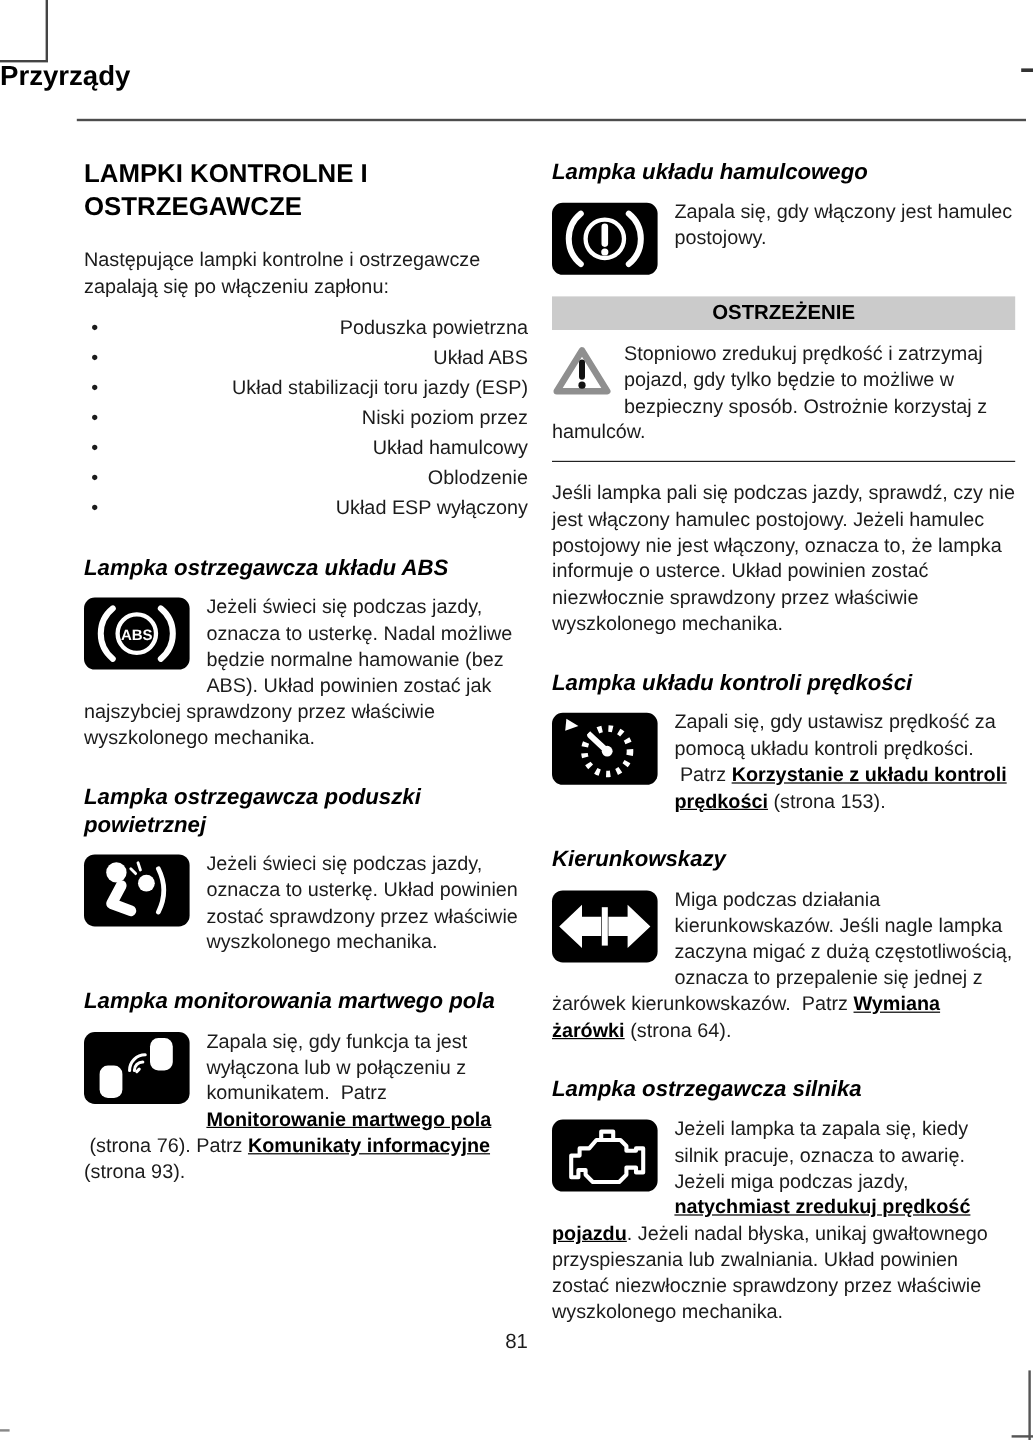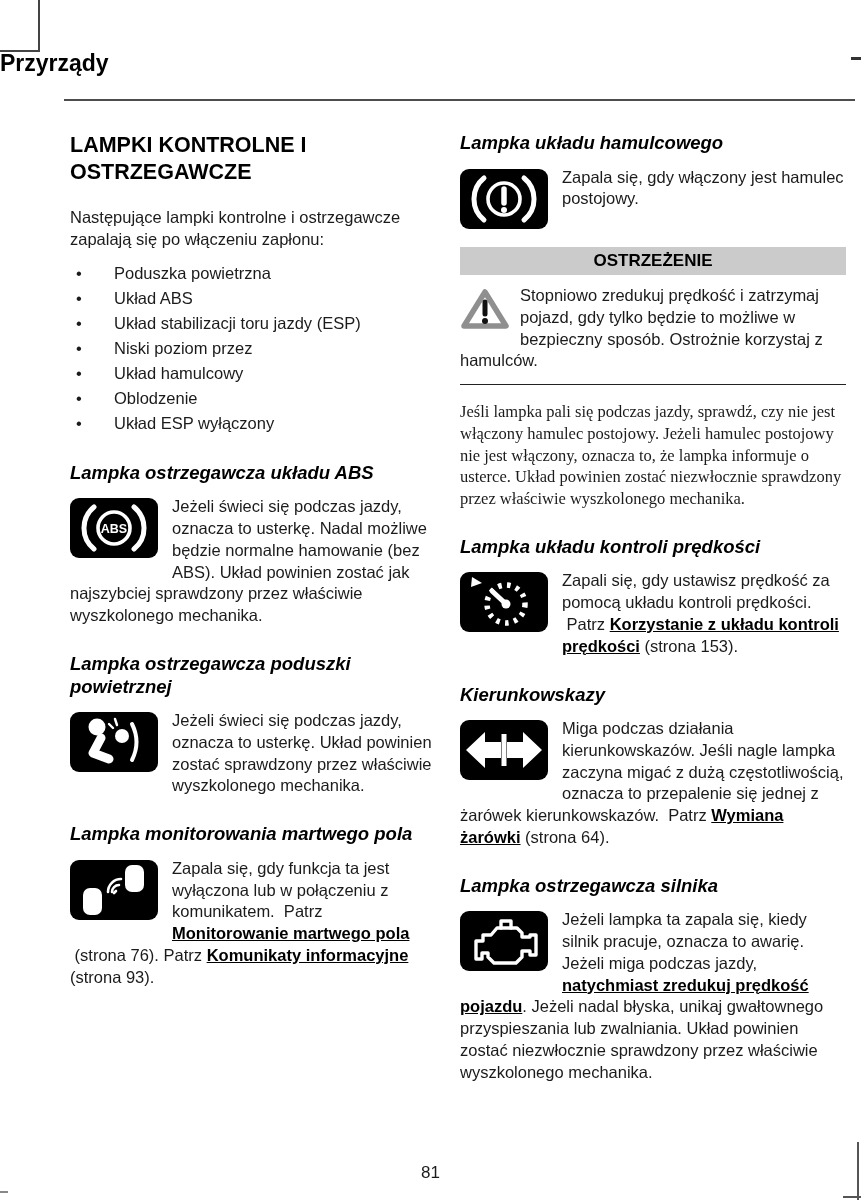--- a/index.html
+++ b/index.html
@@ -9,33 +9,33 @@
   }
   .page-header{position:absolute;top:50px;left:0;width:100%;
     font-size:23px;font-weight:bold;color:#000;}
   .header-rule{position:absolute;top:99px;left:64px;width:791px;height:2px;background:#4d4d4d;}
   .col{position:absolute;top:126px;font-size:16.5px;line-height:1.32;}
   .col-left{left:70px;width:370px;}
   .col-right{left:460px;width:386px;}
   h1.main-h{font-size:21.5px;line-height:1.24;margin:6px 0 22px 0;color:#000;}
   h2.sec-h{font-size:18.5px;line-height:1.22;margin:26px 0 12px 0;color:#000;font-style:italic;}
   p{margin:0 0 10px 0;}
-  ul.warnlist{list-style:none;margin:6px 0 12px 0;padding:0;}
+  ul.warnlist{list-style:none;margin:6px 0 12px 0;padding:0;text-align:right;}
   ul.warnlist li{padding-left:44px;position:relative;line-height:25px;}
   ul.warnlist li::before{content:"•";position:absolute;left:6px;}
   .licon{float:left;width:88px;height:60px;background:#000;border-radius:9px;
     margin:2px 14px 6px 0;display:flex;align-items:center;}
   .licon svg{display:block;}
   .sec-body{margin:0;}
   .warn-box{margin:12px 0 4px 0;border-bottom:1.5px solid #222;padding-bottom:12px;}
   .warn-title{background:#cbcbcb;color:#000;font-weight:bold;text-align:center;
     font-size:17px;padding:3px 0;margin-bottom:10px;}
   .tri-icon{float:left;width:50px;height:44px;margin:2px 10px 4px 0;}
   b{color:#000;text-decoration:underline;}
-  .pagenum{position:absolute;top:1163px;left:0;width:100%;text-align:center;font-size:17px;}
+  .pagenum{position:absolute;top:1108px;left:0;width:100%;text-align:center;font-size:17px;}
   
   .crop-tl{position:absolute;left:-28px;top:-34px;width:64px;height:82px;border:2px solid #444;background:transparent;}
   .crop-r{position:absolute;right:0;top:57px;width:10px;height:3px;background:#333;}
   .crop-br-v{position:absolute;right:2px;top:1142px;width:2px;height:58px;background:#555;}
   .crop-br-h{position:absolute;right:0;top:1196px;width:18px;height:2px;background:#555;}
   .crop-bl{position:absolute;left:0;top:1191px;width:8px;height:2px;background:#888;}
   .clearfix::after{content:"";display:block;clear:both;}
 </style>
 </head>
 <body>
@@ -133,21 +133,21 @@
     <span class="tri-icon">
       <svg width="50" height="44" viewBox="0 0 50 44">
         <path d="M25,5 L46,39 H4 Z" stroke="#8f8f8f" stroke-width="5.5" fill="none" stroke-linejoin="round"></path>
         <path d="M25,15 L25,27" stroke="#111" stroke-width="5" stroke-linecap="round"></path>
         <circle cx="25" cy="34" r="3" fill="#111"></circle>
       </svg>
     </span>
     <p class="sec-body">Stopniowo zredukuj prędkość i zatrzymaj pojazd, gdy tylko będzie to możliwe w bezpieczny sposób. Ostrożnie korzystaj z hamulców.</p>
   </div>
 
-  <p style="margin-top:16px;font-family:Liberation Serif, serif;">Jeśli lampka pali się podczas jazdy, sprawdź, czy nie jest włączony hamulec postojowy. Jeżeli hamulec postojowy nie jest włączony, oznacza to, że lampka informuje o usterce. Układ powinien zostać niezwłocznie sprawdzony przez właściwie wyszkolonego mechanika.</p>
+  <p style="margin-top:16px;">Jeśli lampka pali się podczas jazdy, sprawdź, czy nie jest włączony hamulec postojowy. Jeżeli hamulec postojowy nie jest włączony, oznacza to, że lampka informuje o usterce. Układ powinien zostać niezwłocznie sprawdzony przez właściwie wyszkolonego mechanika.</p>
 
   <div class="section clearfix">
     <h2 class="sec-h">Lampka układu kontroli prędkości</h2>
     <span class="licon">
       <svg width="88" height="60" viewBox="0 0 88 60">
         <circle cx="46" cy="32" r="19" stroke="#fff" stroke-width="5.5" fill="none" stroke-dasharray="3.6 5.4"></circle>
         <path d="M46,32 L32,19" stroke="#fff" stroke-width="5" stroke-linecap="round"></path>
         <circle cx="46" cy="32" r="4.5" fill="#fff"></circle>
         <polygon points="12,5 22,11 11,15" fill="#fff"></polygon>
       </svg>

